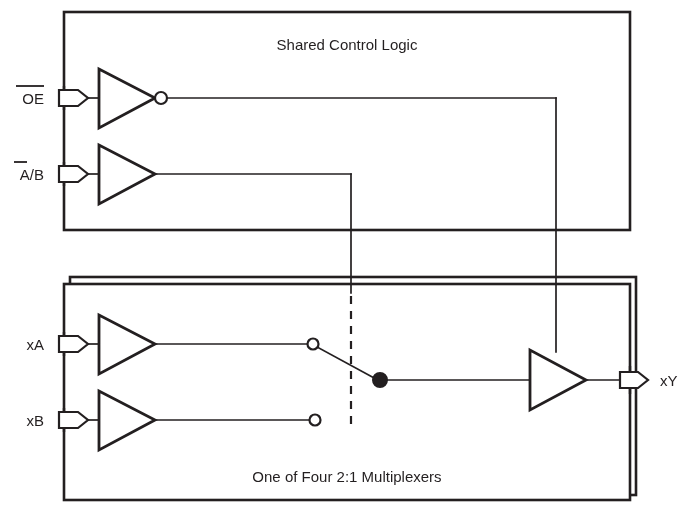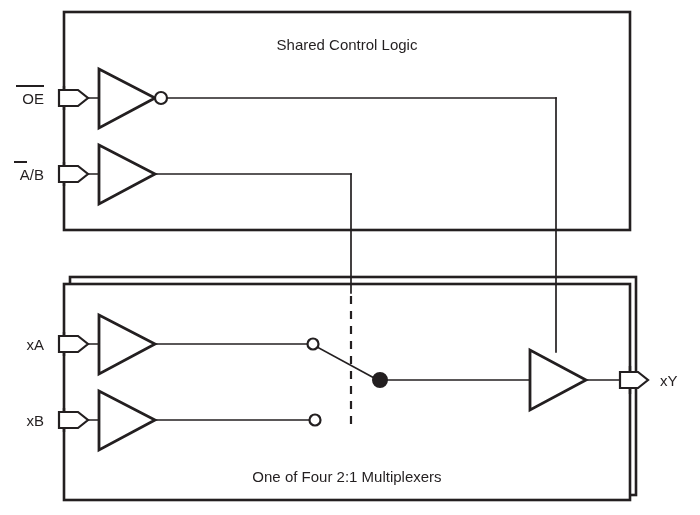--- a/index.html
+++ b/index.html
@@ -7,21 +7,20 @@
     padding: 0;
     background: #ffffff;
   }
   #canvas {
     position: relative;
     width: 700px;
     height: 515px;
     background: #ffffff;
     font-family: "Liberation Sans", sans-serif;
     overflow: hidden;
-    border-radius: 13px;
   }
   svg.diagram {
     position: absolute;
     left: 0;
     top: 0;
     width: 700px;
     height: 515px;
   }
   .box-title {
     font-family: "Liberation Sans", sans-serif;

